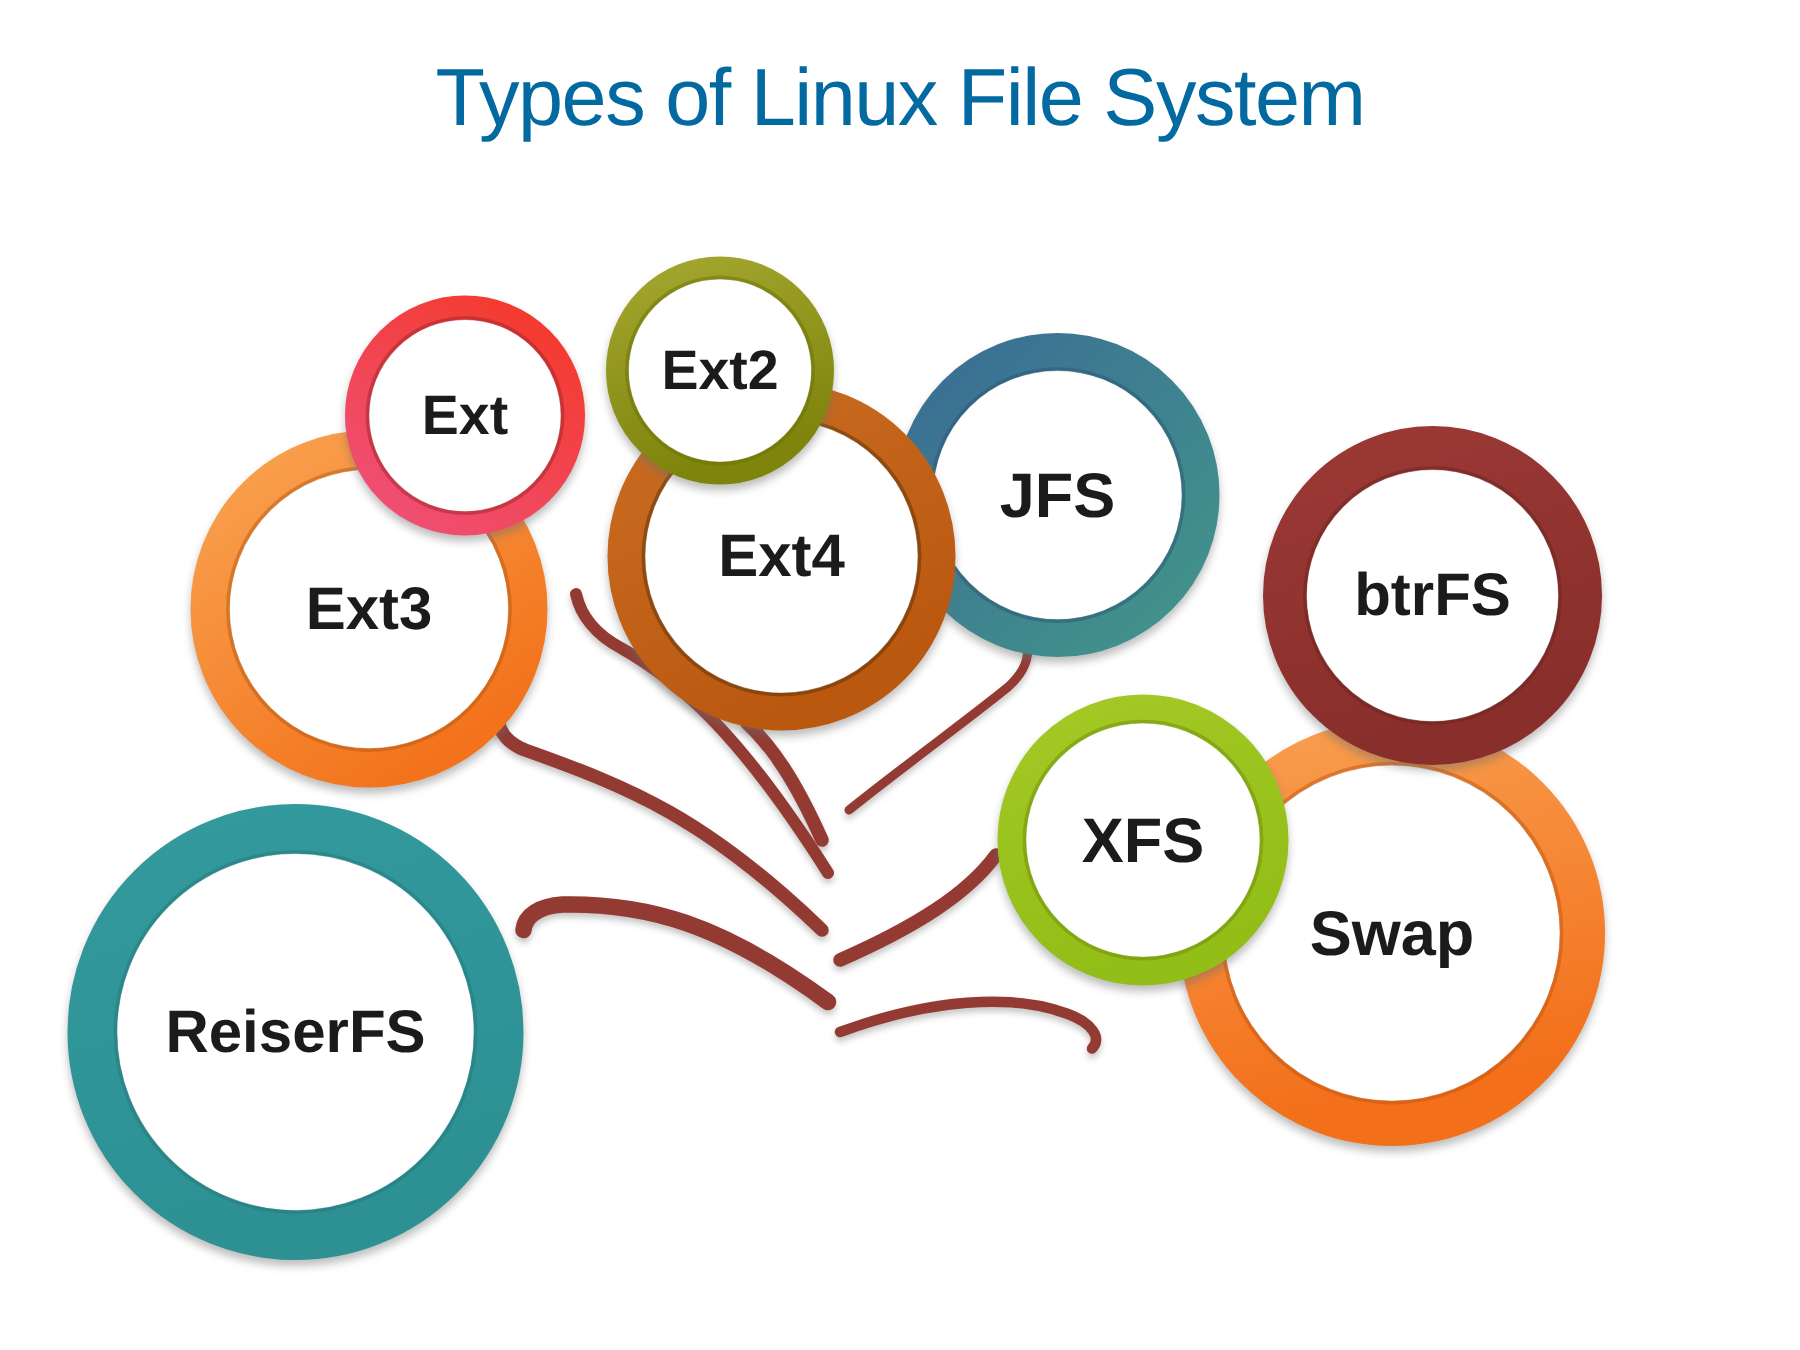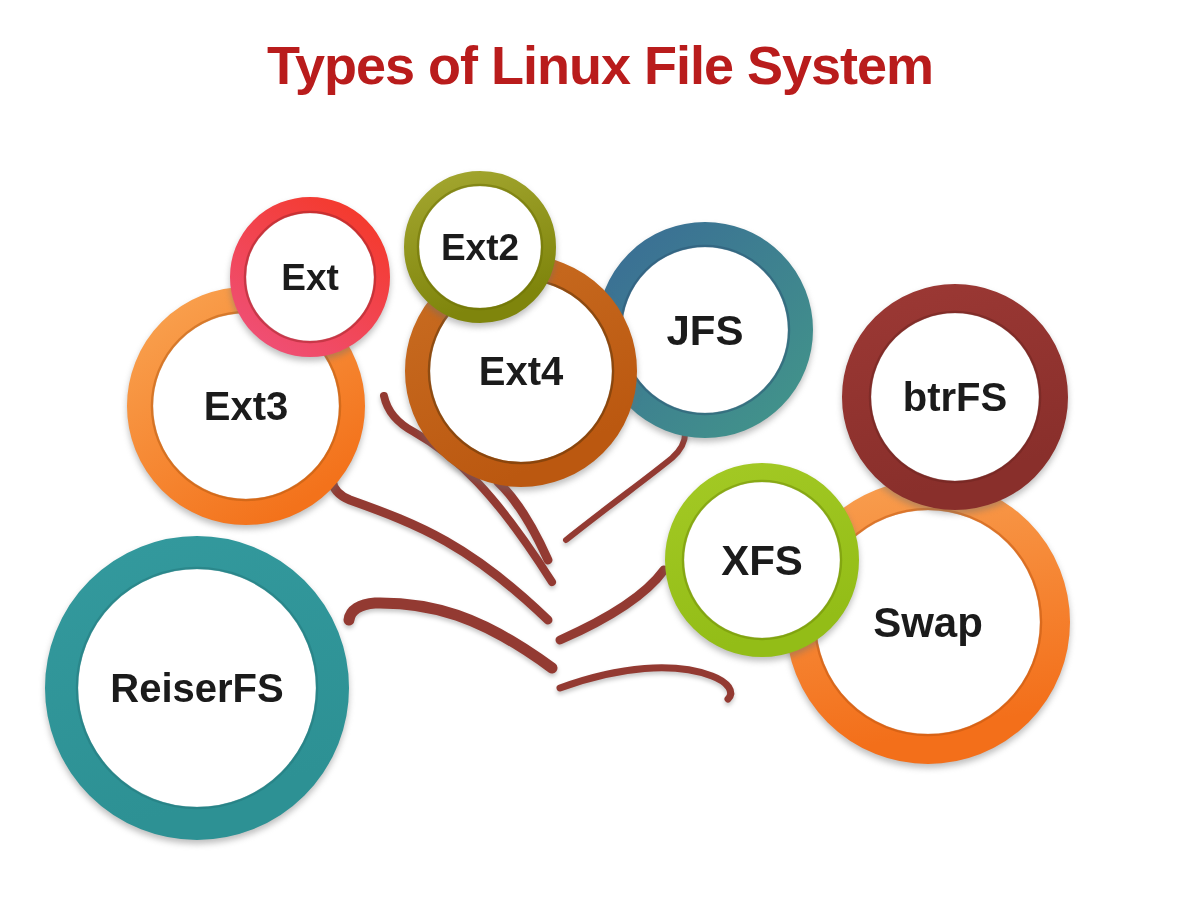--- a/index.html
+++ b/index.html
@@ -3,22 +3,22 @@
 <meta charset="utf-8">
 <style>
   html,body{margin:0;padding:0;}
   body{
     width:1200px;height:900px;background:#ffffff;position:relative;overflow:hidden;
     font-family:"Liberation Sans",sans-serif;
   }
   #stage{position:absolute;left:0;top:0;width:1200px;height:900px;}
   #page-title{
     position:absolute;left:0;top:34px;width:1200px;margin:0;
-    text-align:center;font-size:54px;font-weight:700;letter-spacing:-1px;
-    color:#b91c1c;
+    text-align:center;font-size:54px;font-weight:400;letter-spacing:-1px;
+    color:#0369a1;
   }
   svg{position:absolute;left:0;top:0;}
   .tree{filter:drop-shadow(0 3px 2px rgba(0,0,0,0.22));}
   .tree path{fill:none;stroke-linecap:round;}
   .tree .trunk{stroke:none;}
   .fs-node{filter:drop-shadow(0 4px 3px rgba(110,110,110,0.45));}
   .fs-label{
     font-family:"Liberation Sans",sans-serif;font-weight:700;fill:#1b1b1b;
     text-anchor:middle;dominant-baseline:central;
   }

